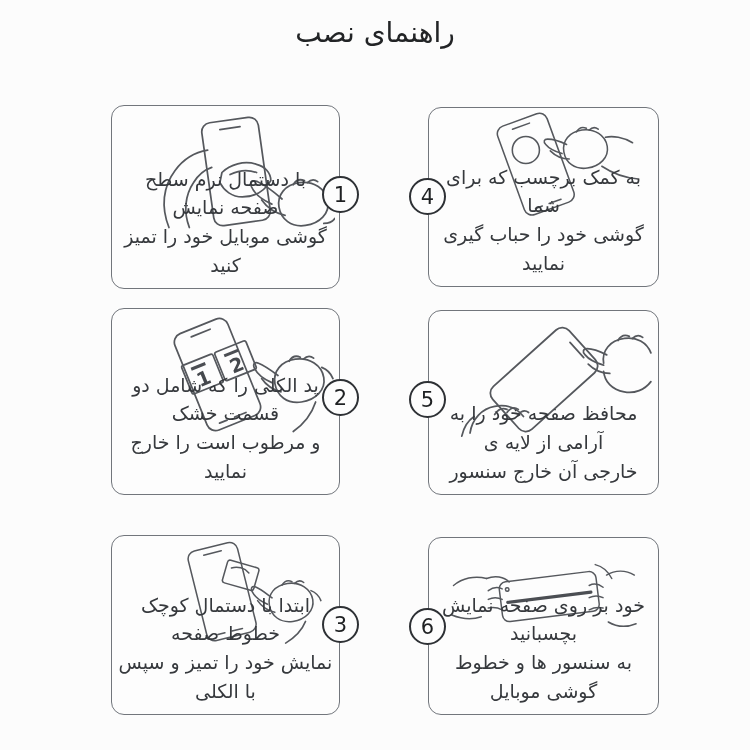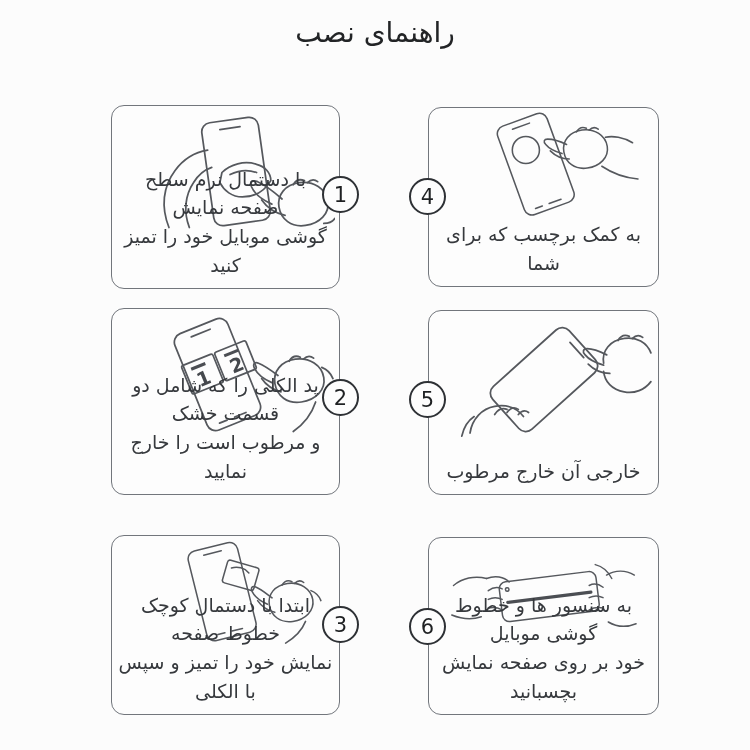--- a/index.html
+++ b/index.html
@@ -170,20 +170,21 @@
         <path d="M144 22 q 4 -7 11 -4"></path>
         <path d="M158 20 q 5 -5 10 -1"></path>
         <path d="M133 36 C 125 32 118 30 112 30 C 108 30 107 33 110 36 C 114 41 121 44 128 46"></path>
         <path d="M136 52 C 128 52 120 48 115 43"></path>
         <path d="M176 28 C 184 26 196 28 206 34"></path>
         <path d="M172 60 C 184 68 198 73 212 74"></path>
       </g>
     </svg>
     <div class="caption">
       <div>به کمک برچسب که برای شما</div>
+      <div>گوشی خود را حباب گیری نمایید</div>
     </div>
     <div class="badge badge-left">
       <span>4</span>
     </div>
   </section>
 
   <section class="panel" style="left:428px;top:310px;width:229px;height:183px;">
     <svg class="art" height="124" viewBox="0 0 215 115" preserveAspectRatio="xMidYMid meet">
       <g transform="rotate(48 108 60)">
         <rect x="80" y="10" width="56" height="100" rx="9"></rect>
@@ -199,21 +200,22 @@
       <g>
         <path d="M166 44 C 164 32 172 22 186 20 C 198 18 208 24 212 34"></path>
         <path d="M212 62 C 206 70 196 74 186 72 C 174 70 167 62 166 52"></path>
         <path d="M180 22 q 4 -7 11 -4"></path>
         <path d="M194 20 q 5 -5 10 -1"></path>
         <path d="M169 36 C 161 32 155 30 150 30 C 146 30 145 33 148 36 C 152 41 159 44 166 46"></path>
         <path d="M172 54 C 164 54 156 50 151 45"></path>
       </g>
     </svg>
     <div class="caption">
-      <div>خارجی آن خارج مرطوب</div>
+      <div>محافظ صفحه خود را به آرامی از لایه ی</div>
+      <div>خارجی آن خارج سنسور</div>
     </div>
     <div class="badge badge-left">
       <span>5</span>
     </div>
   </section>
 
   <section class="panel" style="left:428px;top:537px;width:229px;height:176px;">
     <svg class="art" height="100" viewBox="0 0 215 115" preserveAspectRatio="xMidYMid meet">
       <g transform="rotate(-7 112 62)">
         <rect x="58" y="40" width="112" height="46" rx="8"></rect>
@@ -231,21 +233,21 @@
       <g>
         <path d="M212 38 C 202 32 190 32 180 38"></path>
         <path d="M214 94 C 204 98 192 98 182 92"></path>
         <path d="M176 52 q -8 -6 -16 -2"></path>
         <path d="M176 64 q -8 -4 -16 0"></path>
         <path d="M176 76 q -8 -2 -16 2"></path>
         <path d="M186 42 C 182 34 175 28 167 26"></path>
       </g>
     </svg>
     <div class="caption">
+      <div>خود بر روی صفحه نمایش بچسبانید</div>
       <div>به سنسور ها و خطوط گوشی موبایل</div>
-      <div>خود بر روی صفحه نمایش بچسبانید</div>
     </div>
     <div class="badge badge-left">
       <span>6</span>
     </div>
   </section>
 
 </div>
 
 </body></html>

